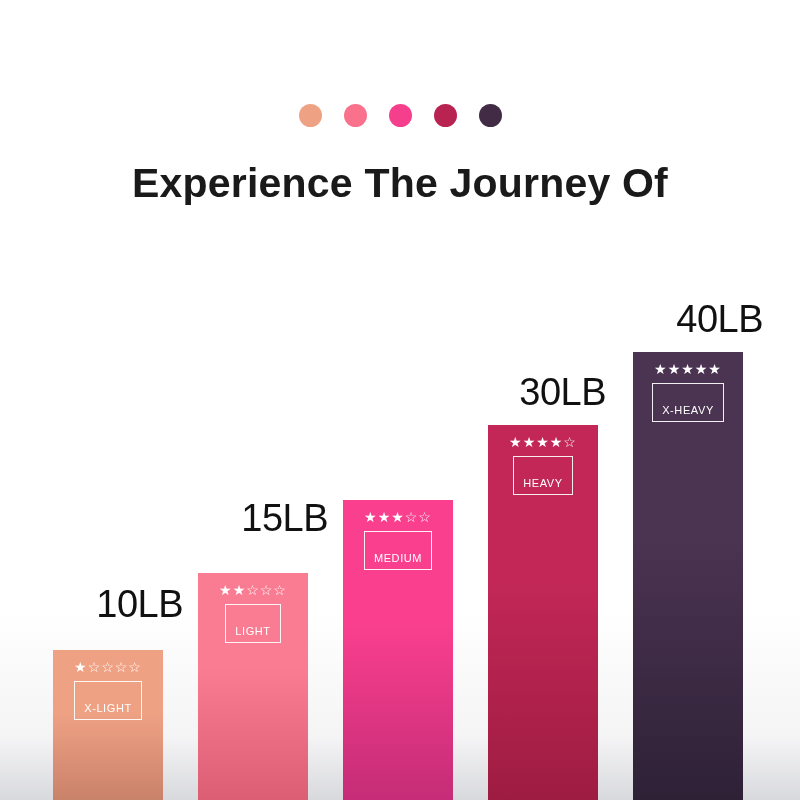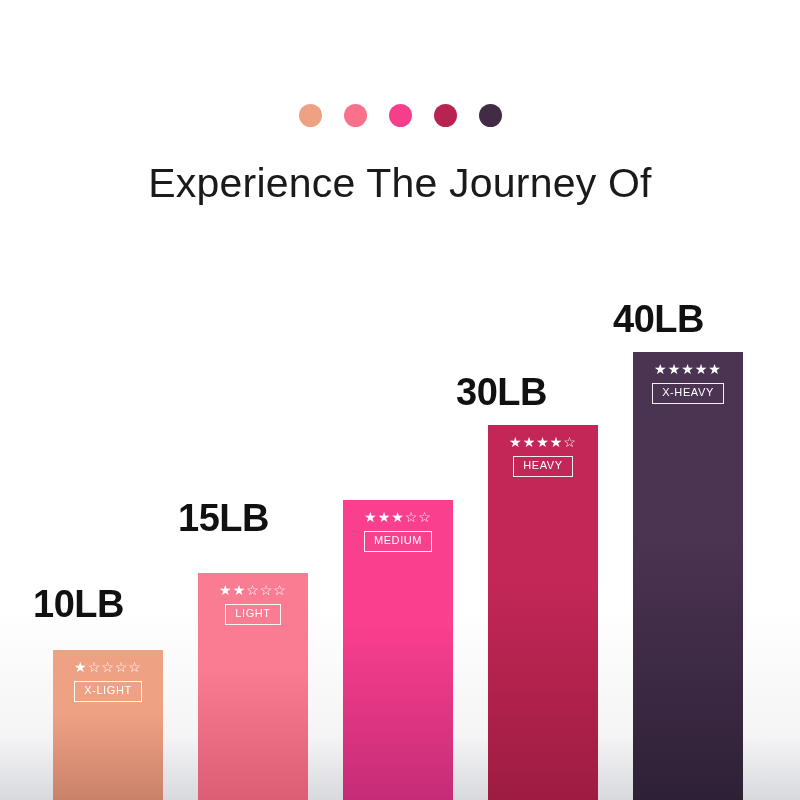--- a/index.html
+++ b/index.html
@@ -46,21 +46,21 @@
   }
 
   
   #heading {
     position: absolute;
     top: 148px;
     left: 0;
     width: 800px;
     text-align: center;
     color: #1a1a1a;
-    font-weight: 400;
+    font-weight: 700;
     font-size: 41px;
     line-height: 70px;
     letter-spacing: 0.2px;
   }
   #heading .hline {
     display: block;
     white-space: nowrap;
   }
 
   
@@ -90,31 +90,31 @@
     letter-spacing: 1px;
     color: #ffffff;
     white-space: nowrap;
   }
   .tier {
     border: 1.5px solid rgba(255,255,255,0.92);
     color: #ffffff;
     font-size: 11px;
     line-height: 11px;
     letter-spacing: 0.6px;
-    padding: 3px 9px 5px 9px;
+    padding: 21px 9px 5px 9px;
     white-space: nowrap;
     text-align: center;
   }
 
   .bar-weight {
     position: absolute;
     width: 150px;
-    text-align: left;
+    text-align: right;
     color: #111111;
-    font-weight: 700;
+    font-weight: 400;
     font-size: 38px;
     line-height: 38px;
     letter-spacing: -0.5px;
     white-space: nowrap;
   }
 </style>
 </head>
 <body>
 
 <div id="stage">

